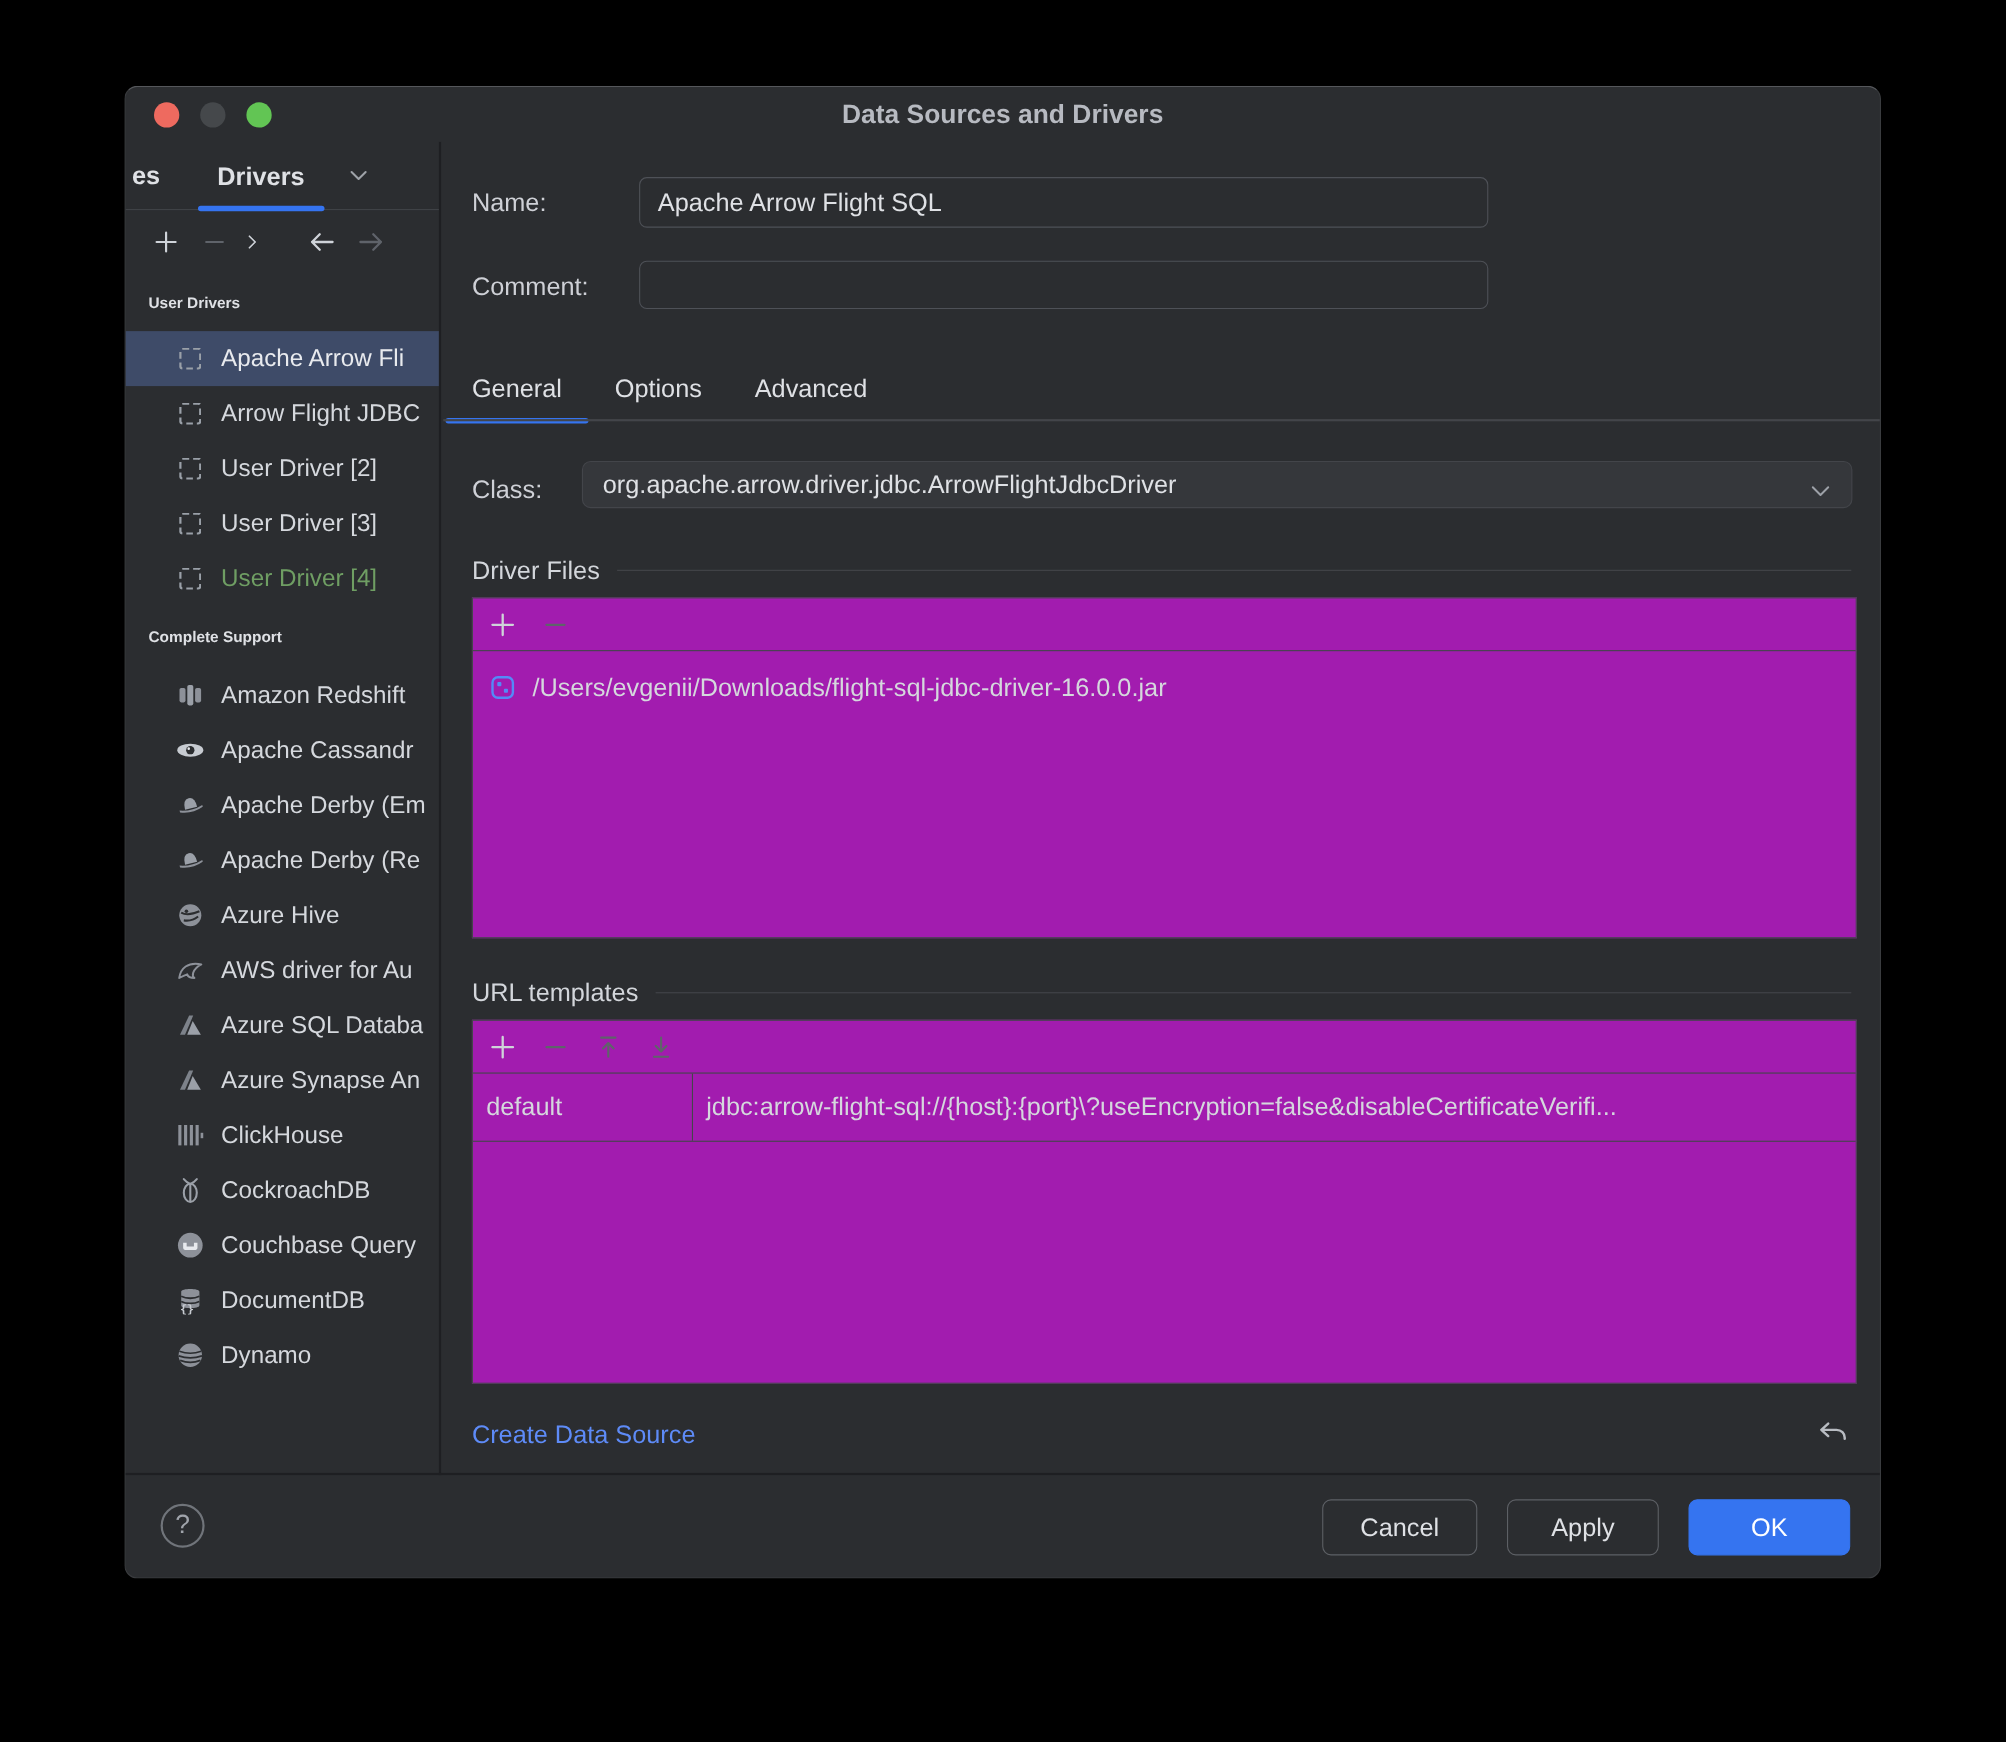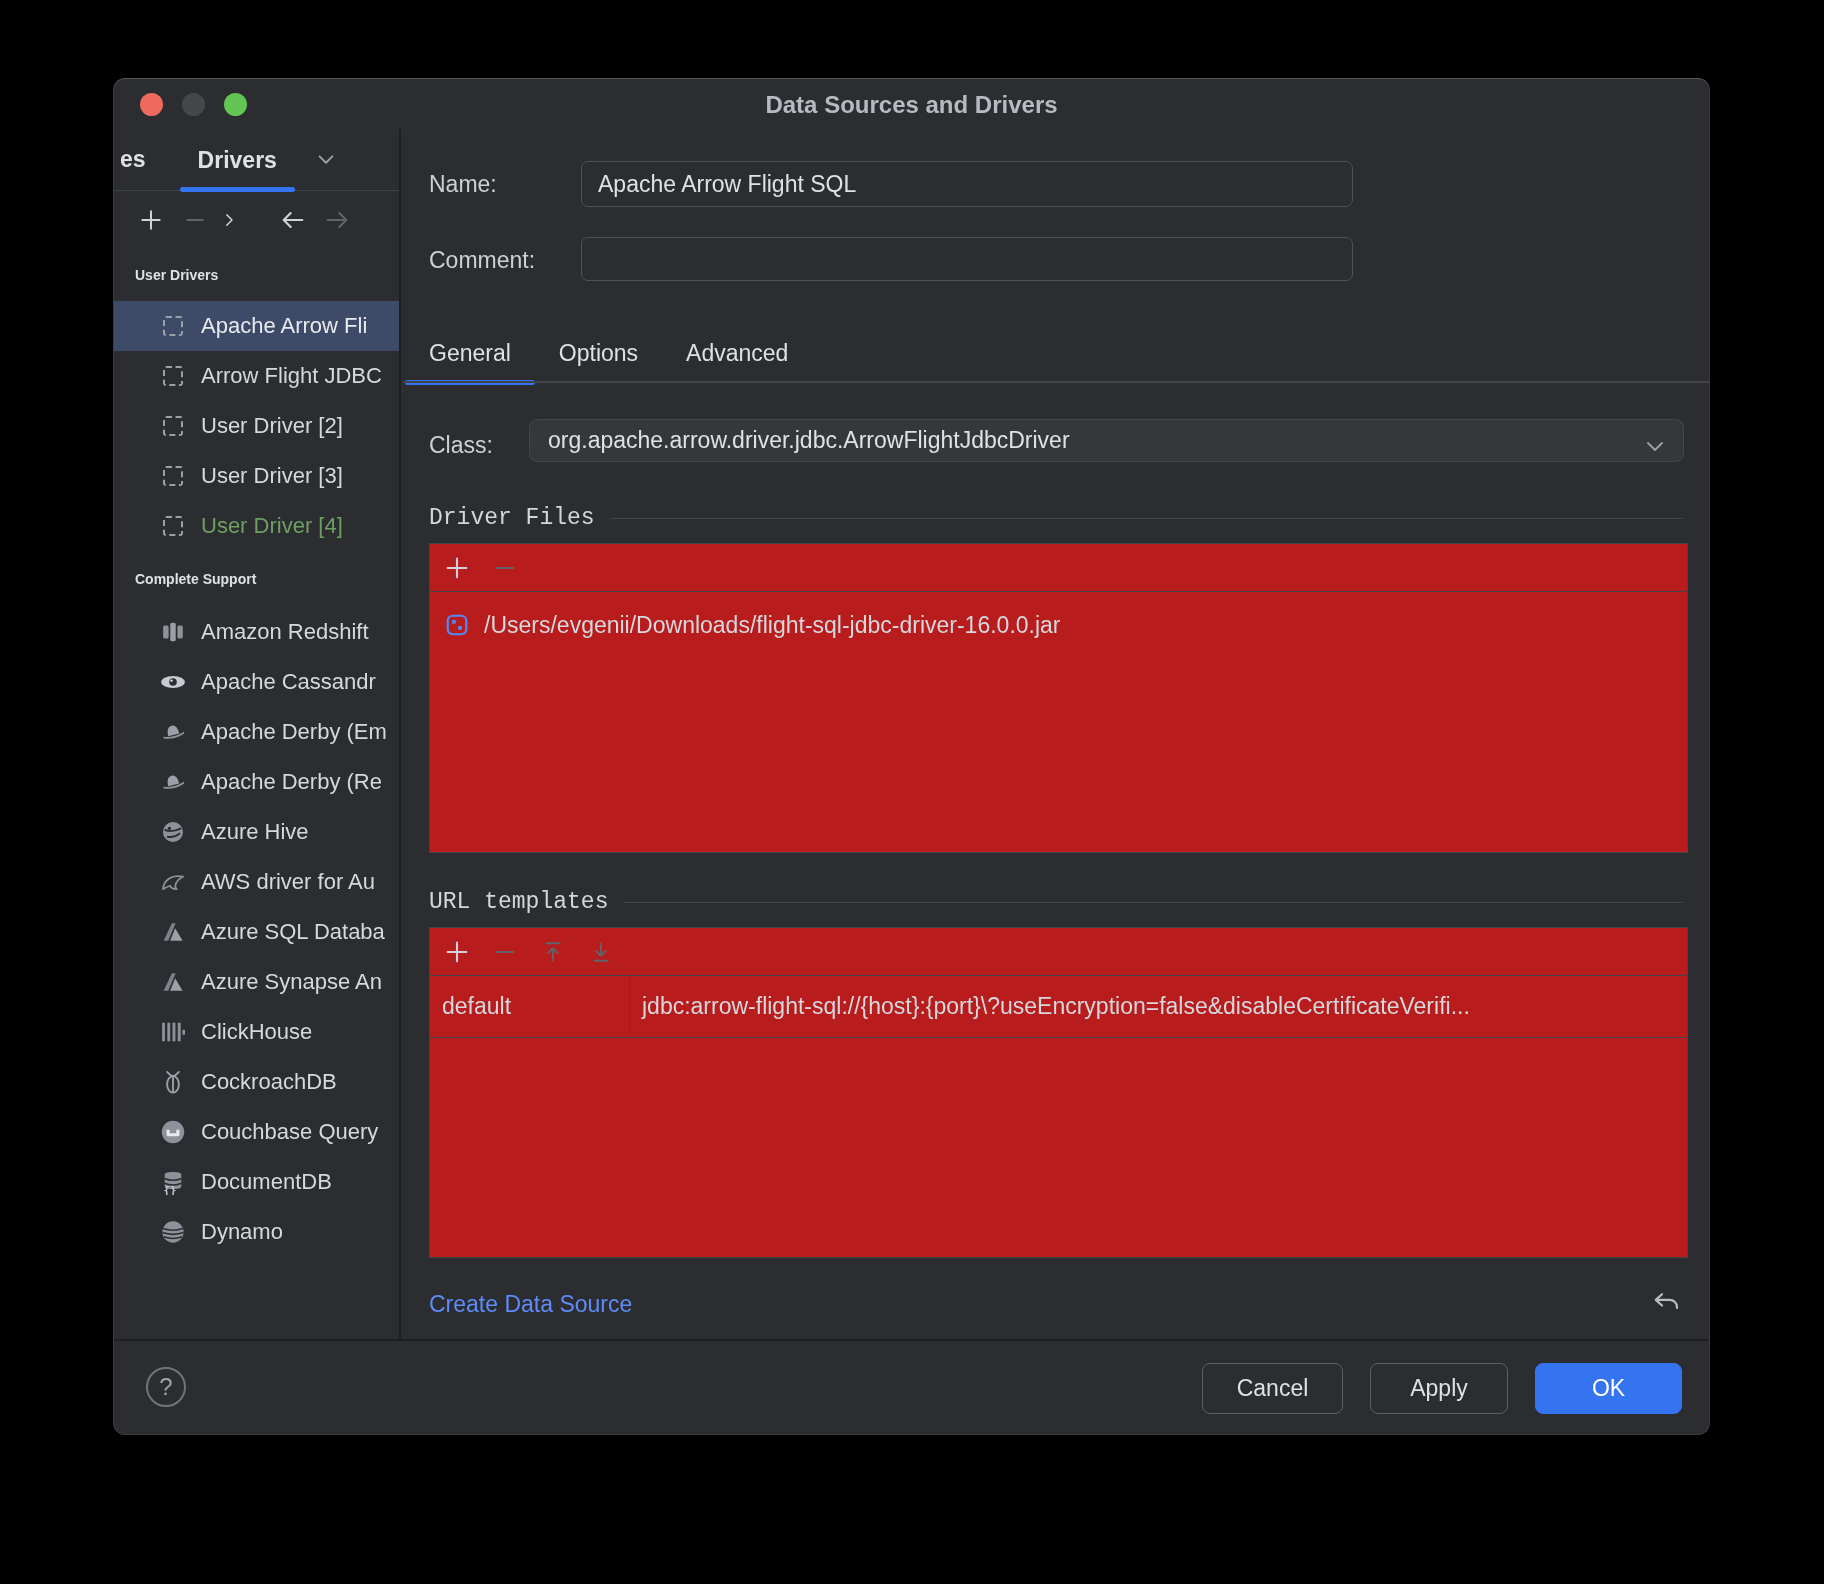--- a/index.html
+++ b/index.html
@@ -56,25 +56,25 @@
   .ftab { position:relative; padding:0 24px; line-height:58px; font-size:23px; color:#dfe1e5; }
   .ftab.active::after { content:""; position:absolute; left:0; right:0; bottom:-3px; height:5px;
                         background:#3574f0; border-radius:3px; }
   .tabs-sep { position:absolute; left:0; right:0; top:252px; height:1.5px; background:#43454a; }
 
   .classbox { position:absolute; left:126px; top:290px; width:1155px; height:43px; background:#35373b;
               border:1.5px solid #43454a; border-radius:8px; display:flex; align-items:center;
               padding:0 18px; font-size:23px; color:#dfe1e5; }
   .classbox .chev { position:absolute; right:16px; top:14px; }
 
-  .sechead { position:absolute; left:26px; right:26px; height:30px; display:flex; align-items:center; gap:16px;font-family:Liberation Mono, monospace; }
+  .sechead { position:absolute; left:26px; right:26px; height:30px; display:flex; align-items:center; gap:16px; }
   .sechead .txt { font-size:23px; color:#d3d6db; white-space:nowrap; }
   .sechead .line { flex:1; height:1px; background:#43454a; }
 
-  .panelbox { position:absolute; left:26px; width:1259px; border:1.5px solid #43454a; background:#b91c1c;text-align:center; }
+  .panelbox { position:absolute; left:26px; width:1259px; border:1.5px solid #43454a; background:#a21caf;text-align:center; }
   .pb-toolbar { height:48px; border-bottom:1.5px solid #43454a; display:flex; align-items:center; padding-left:12px; }
   .file-row { height:54px; margin-top:6px; display:flex; align-items:center; gap:14px; padding-left:14px;
               font-size:23px; color:#d5d8dd; }
   .url-row { height:62px; display:flex; align-items:stretch; border-bottom:1.5px solid #43454a;
              font-size:23px; color:#d5d8dd; }
   .url-name { width:200px; flex:0 0 200px; border-right:1.5px solid #43454a; display:flex;
               align-items:center; padding-left:12px; }
   .url-val { flex:1; display:flex; align-items:center; padding:0 10px 0 12px; white-space:nowrap; overflow:hidden; }
 
   .create-link { position:absolute; left:26px; top:1155px; height:40px; line-height:40px;

